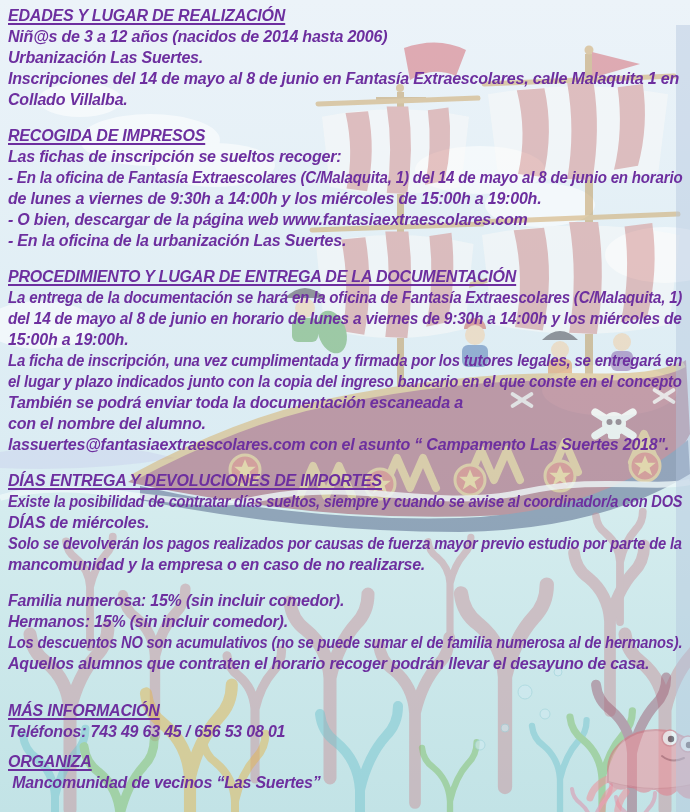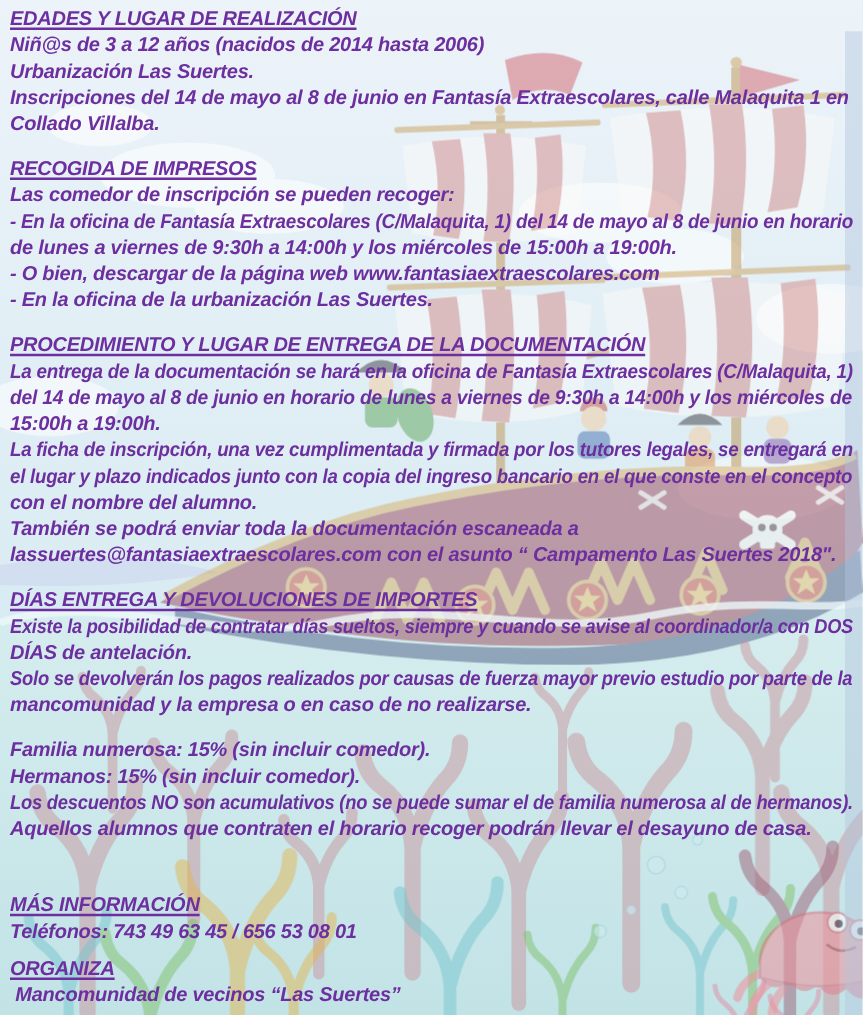--- a/index.html
+++ b/index.html
@@ -5,21 +5,21 @@
   html,body{margin:0;padding:0;}
   body{width:690px;height:812px;overflow:hidden;position:relative;background:#e8f1f7;
        font-family:"Liberation Sans", sans-serif;}
   .page{position:absolute;inset:0;width:690px;height:609px;}
   .bg{position:absolute;inset:0;z-index:1;}
   .textlayer{position:absolute;inset:0;z-index:3;padding:5px 8px 0 8px;
        color:#6d2f9f;font-weight:bold;font-style:italic;
        font-size:16px;line-height:21px;letter-spacing:-0.2px;}
   .sec{margin:15px 0 0 0;}
   .sec:first-child{margin-top:0;}
-  .sec:nth-child(6){margin-top:40px;}
+  .sec:nth-child(6){margin-top:26px;}
   .sec:nth-child(7){margin-top:9px;}
   .heading{white-space:pre;text-decoration:underline;text-decoration-thickness:1.6px;
        text-underline-offset:2px;transform-origin:left center;}
   .line{white-space:pre;transform-origin:left center;}
 </style>
 </head>
 <body>
 
 <div class="page">
 
@@ -213,41 +213,41 @@
   <div class="textlayer">
       <section class="sec">
         <div class="heading">EDADES Y LUGAR DE REALIZACIÓN</div>
         <div class="line">Niñ@s de 3 a 12 años (nacidos de 2014 hasta 2006)</div>
         <div class="line">Urbanización Las Suertes.</div>
         <div class="line">Inscripciones del 14 de mayo al 8 de junio en Fantasía Extraescolares, calle Malaquita 1 en</div>
         <div class="line">Collado Villalba.</div>
       </section>
       <section class="sec">
         <div class="heading">RECOGIDA DE IMPRESOS</div>
-        <div class="line">Las comedor de inscripción se pueden recoger:</div>
+        <div class="line">Las fichas de inscripción se sueltos recoger:</div>
         <div class="line" style="transform: scaleX(0.941341);">- En la oficina de Fantasía Extraescolares (C/Malaquita, 1) del 14 de mayo al 8 de junio en horario</div>
         <div class="line">de lunes a viernes de 9:30h a 14:00h y los miércoles de 15:00h a 19:00h.</div>
         <div class="line">- O bien, descargar de la página web www.fantasiaextraescolares.com</div>
         <div class="line">- En la oficina de la urbanización Las Suertes.</div>
       </section>
       <section class="sec">
         <div class="heading">PROCEDIMIENTO Y LUGAR DE ENTREGA DE LA DOCUMENTACIÓN</div>
         <div class="line" style="transform: scaleX(0.941341);">La entrega de la documentación se hará en la oficina de Fantasía Extraescolares (C/Malaquita, 1)</div>
         <div class="line" style="transform: scaleX(0.962857);">del 14 de mayo al 8 de junio en horario de lunes a viernes de 9:30h a 14:00h y los miércoles de</div>
         <div class="line">15:00h a 19:00h.</div>
         <div class="line" style="transform: scaleX(0.934813);">La ficha de inscripción, una vez cumplimentada y firmada por los tutores legales, se entregará en</div>
         <div class="line" style="transform: scaleX(0.932227);">el lugar y plazo indicados junto con la copia del ingreso bancario en el que conste en el concepto</div>
+        <div class="line">También se podrá enviar toda la documentación escaneada a</div>
         <div class="line">con el nombre del alumno.</div>
-        <div class="line">También se podrá enviar toda la documentación escaneada a</div>
         <div class="line">lassuertes@fantasiaextraescolares.com con el asunto “ Campamento Las Suertes 2018".</div>
       </section>
       <section class="sec">
         <div class="heading">DÍAS ENTREGA Y DEVOLUCIONES DE IMPORTES</div>
         <div class="line" style="transform: scaleX(0.910811);">Existe la posibilidad de contratar días sueltos, siempre y cuando se avise al coordinador/a con DOS</div>
-        <div class="line">DÍAS de antelación.</div>
+        <div class="line">DÍAS de miércoles.</div>
         <div class="line" style="transform: scaleX(0.919509);">Solo se devolverán los pagos realizados por causas de fuerza mayor previo estudio por parte de la</div>
         <div class="line">mancomunidad y la empresa o en caso de no realizarse.</div>
       </section>
       <section class="sec">
         <div class="line">Familia numerosa: 15% (sin incluir comedor).</div>
         <div class="line">Hermanos: 15% (sin incluir comedor).</div>
         <div class="line" style="transform: scaleX(0.917007);">Los descuentos NO son acumulativos (no se puede sumar el de familia numerosa al de hermanos).</div>
         <div class="line">Aquellos alumnos que contraten el horario recoger podrán llevar el desayuno de casa.</div>
       </section>
       <section class="sec">

